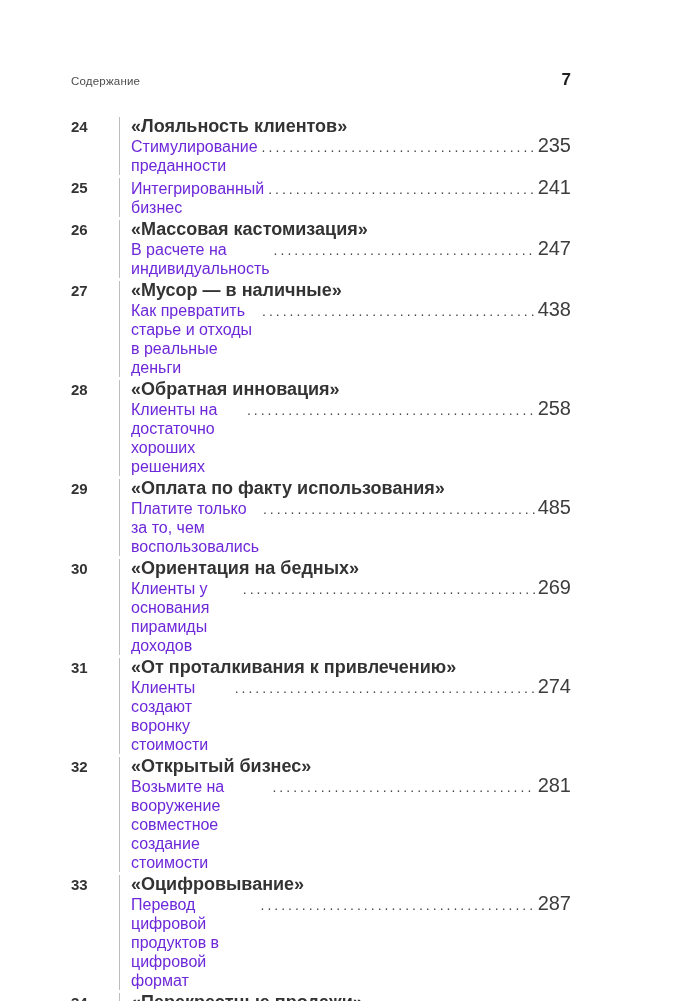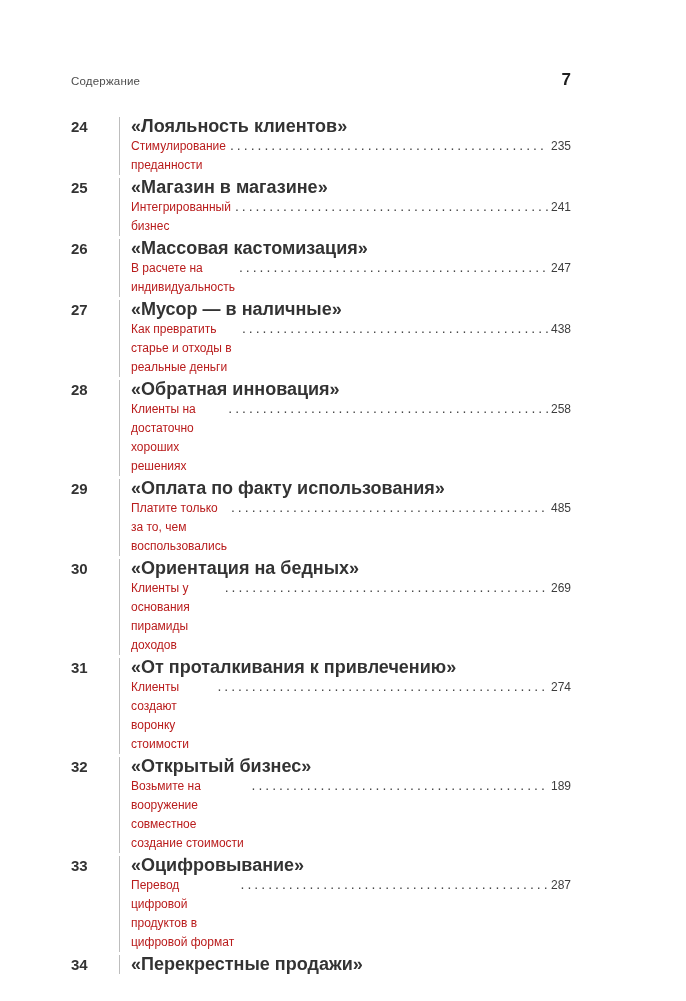--- a/index.html
+++ b/index.html
@@ -22,31 +22,31 @@
   .row { display:flex; margin-bottom:3px;gap:12px; }
   .num {
     width:36px; flex:0 0 36px;
     font-weight:bold; font-size:15px; line-height:19px; color:#333333;
   }
   .body {
     flex:1 1 auto; min-width:0;
     border-left:1px solid #bdbdbd; padding-left:11px;
   }
   .title { font-weight:bold; font-size:18px; line-height:19px; color:#333333; }
-  .sub   { font-size:12px; line-height:19px; color:#b91c1c; }
+  .sub   { font-size:16px; line-height:19px; color:#6d28d9; }
   .subline { display:flex; align-items:baseline; }
   .leader {
     flex:1 1 auto; overflow:hidden; white-space:nowrap;
     margin:0 3px 0 4px; color:#474747; font-size:14px; line-height:19px;
   }
   .leader::after {
     content:"........................................................................................................................";
     letter-spacing:3px;
   }
-  .pg { flex:0 0 auto; font-size:12px; line-height:19px; color:#3d3d3d; text-align:right; }
+  .pg { flex:0 0 auto; font-size:20px; line-height:19px; color:#3d3d3d; text-align:right; }
 </style>
 </head>
 <body>
 
 <div class="page">
   <div class="inner">
 
     <div class="pg-header">
       <span class="running">Содержание</span>
       <span class="folio">7</span>
@@ -60,21 +60,20 @@
             <div class="subline">
               <span class="sub">Стимулирование преданности</span>
               <span class="leader"></span>
               <span class="pg">235</span>
             </div>
           </div>
         </div>
         <div class="row">
           <div class="num">25</div>
           <div class="body">
-            <div class="title">«Магазин в магазине»</div>
             <div class="subline">
               <span class="sub">Интегрированный бизнес</span>
               <span class="leader"></span>
               <span class="pg">241</span>
             </div>
           </div>
         </div>
         <div class="row">
           <div class="num">26</div>
           <div class="body">
@@ -141,21 +140,21 @@
             </div>
           </div>
         </div>
         <div class="row">
           <div class="num">32</div>
           <div class="body">
             <div class="title">«Открытый бизнес»</div>
             <div class="subline">
               <span class="sub">Возьмите на вооружение совместное создание стоимости</span>
               <span class="leader"></span>
-              <span class="pg">189</span>
+              <span class="pg">281</span>
             </div>
           </div>
         </div>
         <div class="row">
           <div class="num">33</div>
           <div class="body">
             <div class="title">«Оцифровывание»</div>
             <div class="subline">
               <span class="sub">Перевод цифровой продуктов в цифровой формат</span>
               <span class="leader"></span>

